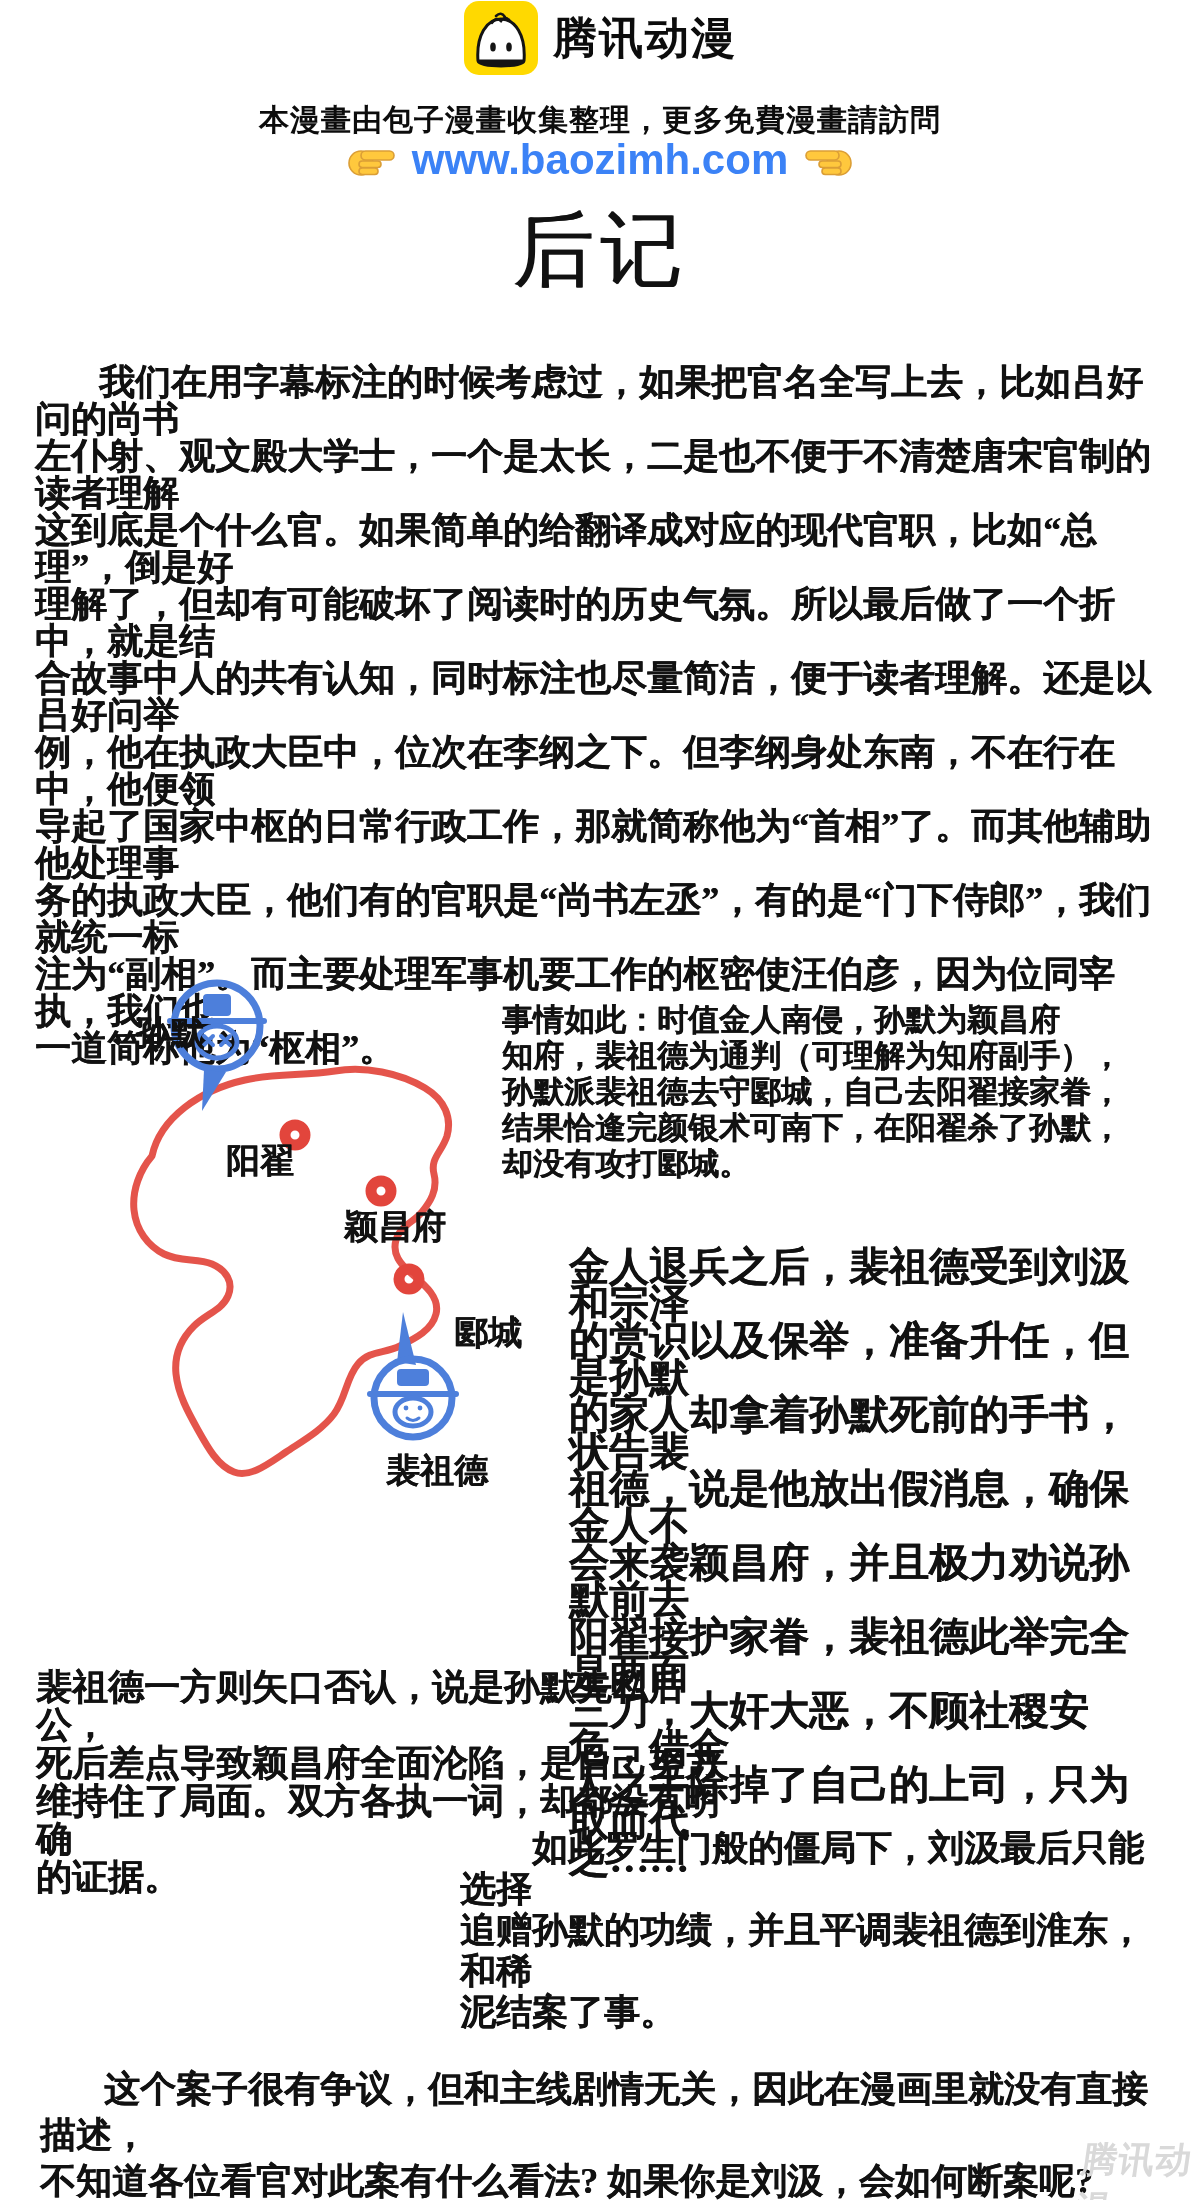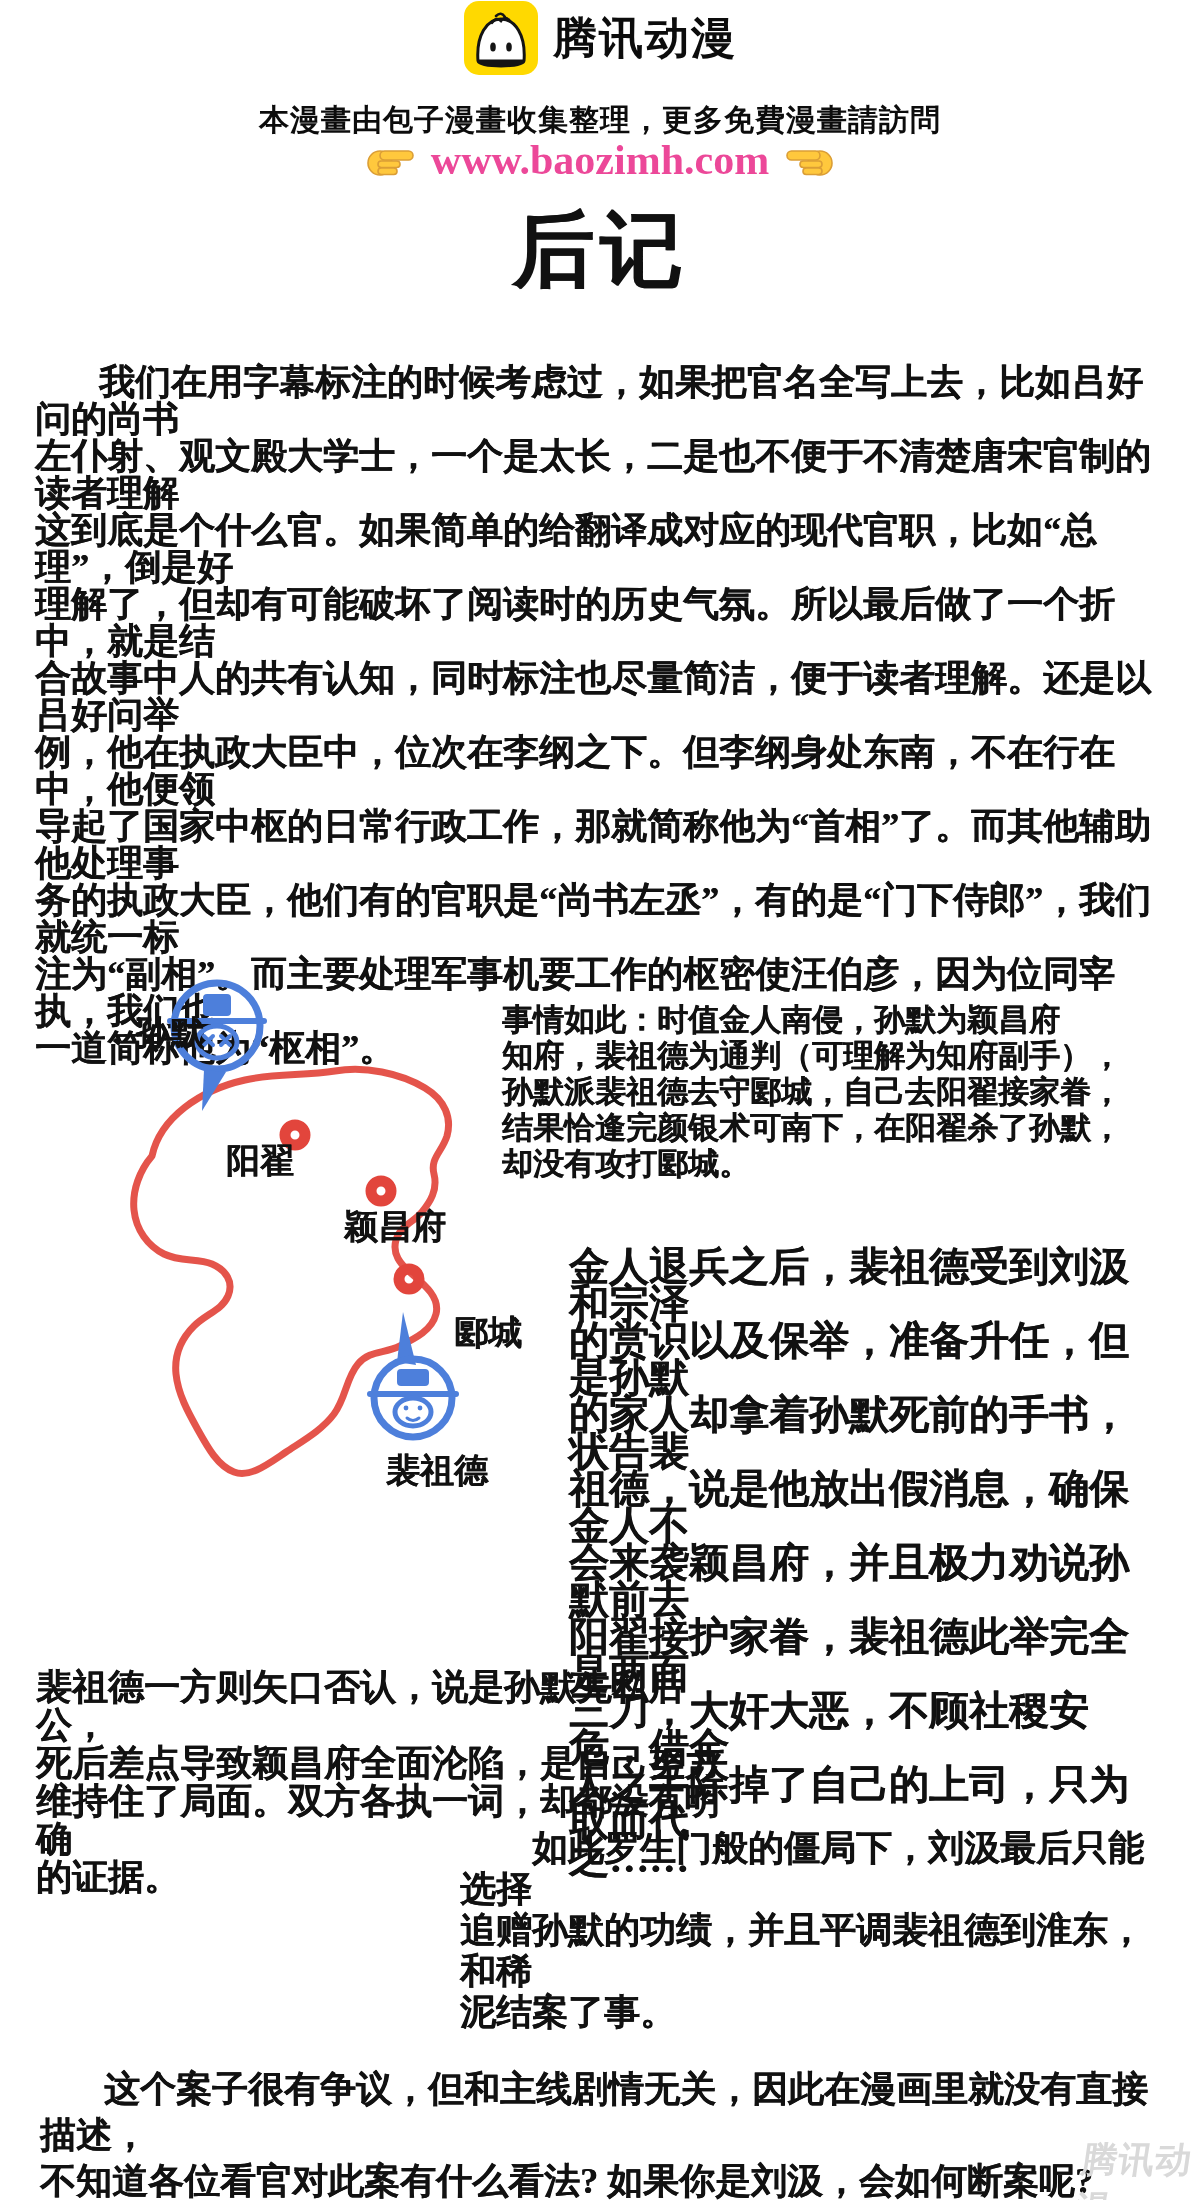--- a/index.html
+++ b/index.html
@@ -23,27 +23,27 @@
   .notice{
     position:absolute;left:0;top:100px;width:1200px;text-align:center;
     font-family:"Liberation Sans","DejaVu Sans",sans-serif;
     font-weight:700;font-size:30px;color:#0c0c0c;letter-spacing:1px;
   }
   .url-row{
     position:absolute;left:0;top:136px;width:1200px;
     display:flex;align-items:center;justify-content:center;gap:16px;
   }
   .url-text{
-    font-family:Liberation Serif, serif;
-    font-weight:700;font-size:42px;color:#ec4899;
+    font-family:Liberation Sans, sans-serif;
+    font-weight:700;font-size:42px;color:#3b82f6;
   }
   
   .title{
     position:absolute;left:0;top:196px;width:1200px;text-align:center;
-    font-size:82px;font-weight:700;letter-spacing:6px;
+    font-size:82px;font-weight:400;letter-spacing:6px;
     text-shadow:1px 0 0 currentColor;
   }
   
   .blk{
     position:absolute;
     font-weight:700;
     white-space:pre-line;
     text-shadow:0.6px 0 0 currentColor;
     line-height:37px;font-size:36px;
   }

